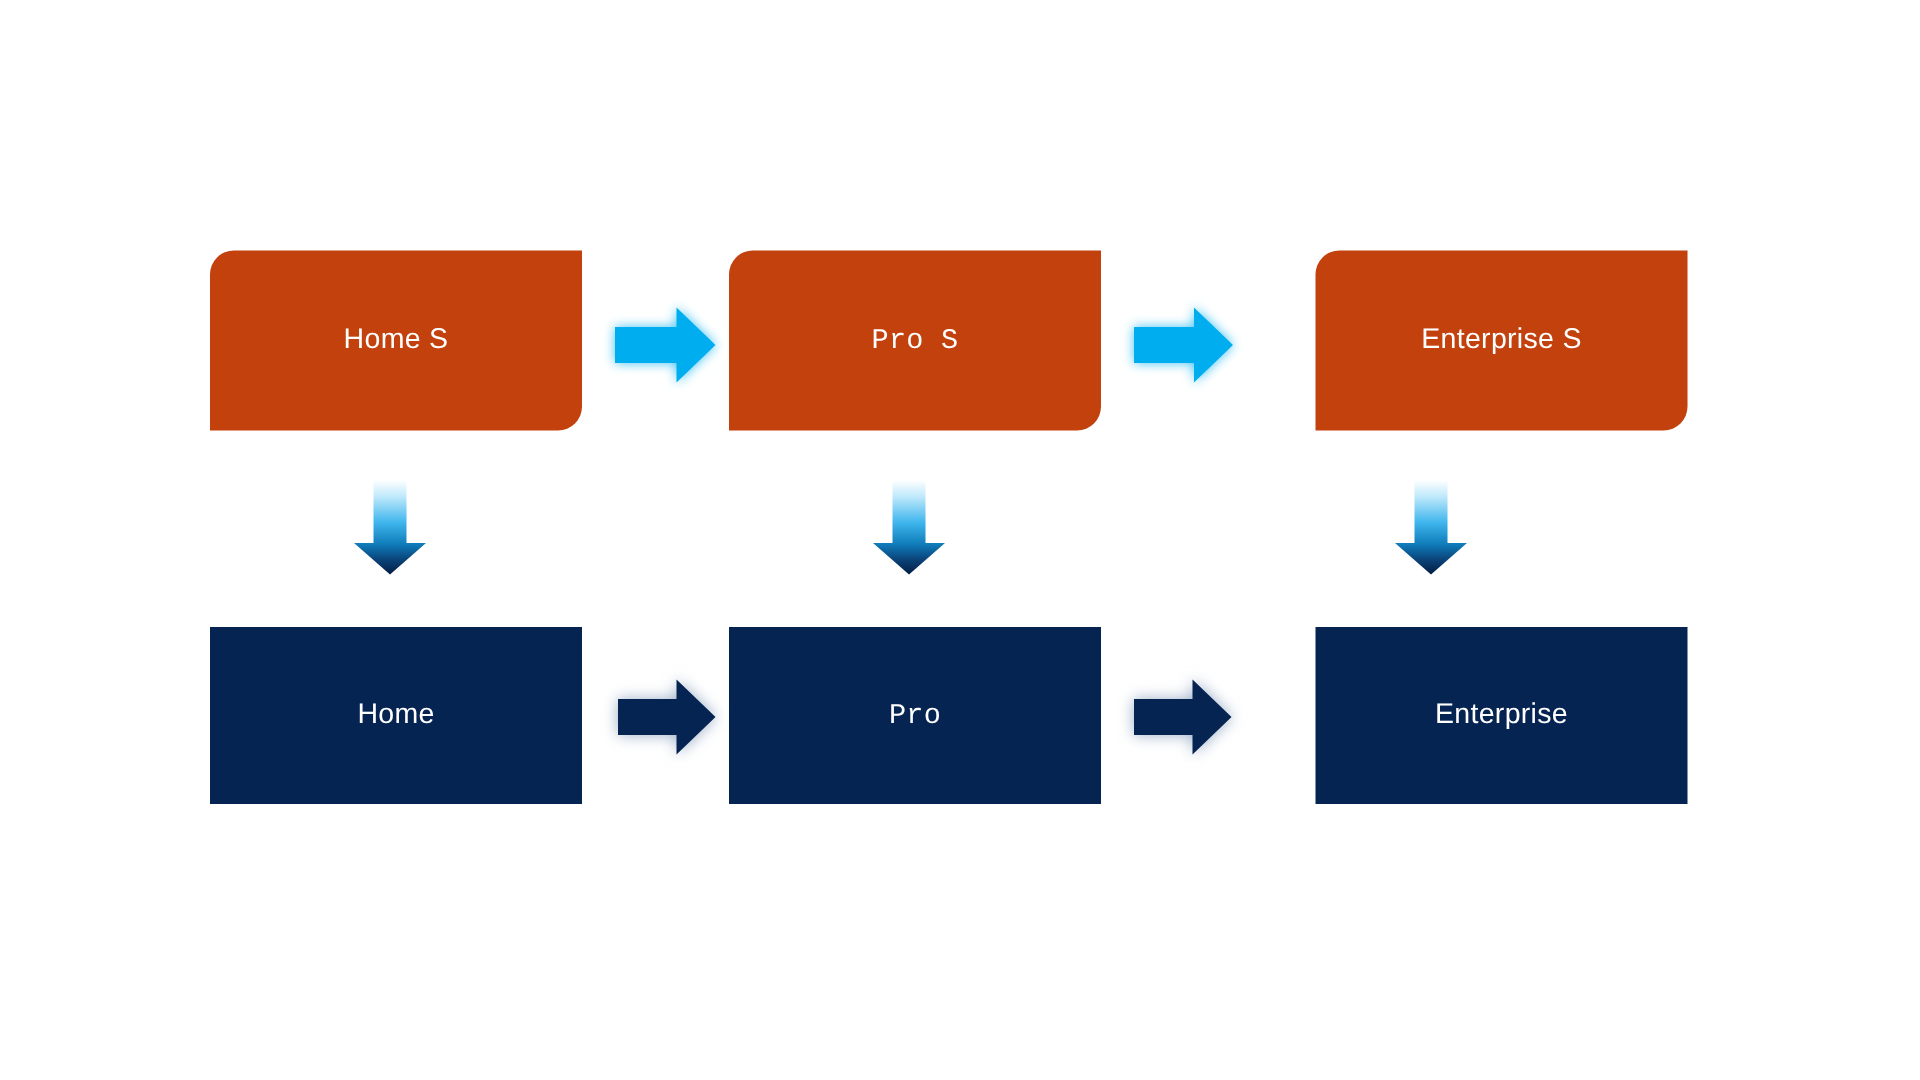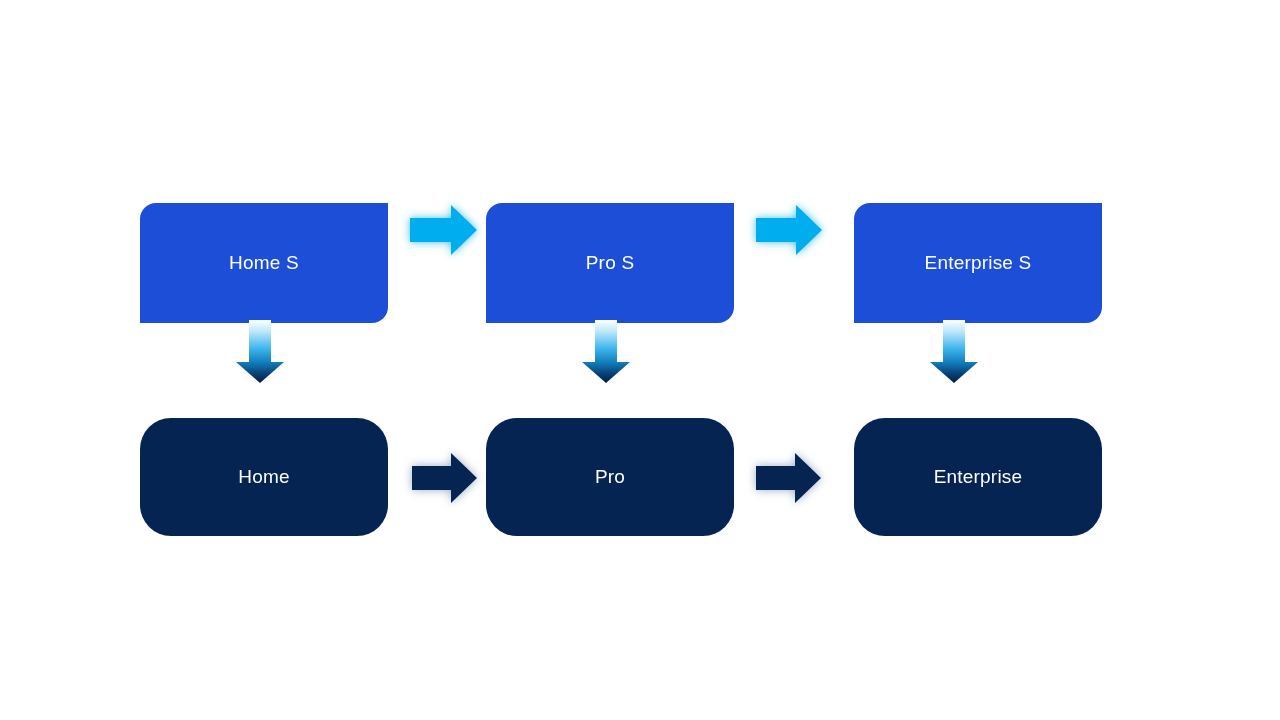--- a/index.html
+++ b/index.html
@@ -12,34 +12,33 @@
   }
   .box {
     position:absolute;
     width:248px; height:120px;
     display:flex; align-items:center; justify-content:center;
     color:#ffffff;
     font-size:19px;
     letter-spacing:0.2px;
   }
   .box.top-style {
-    background:#1d4ed8;
+    background:#c2410c;
     border-radius:16px 0 16px 0;
     height:120px;
-    margin-top:36px;
   }
   .box.bottom-style {
     background:#052452;
     height:118px;
   }
   .pos-col1 { left:140px; }
-  .pos-col2 { left:486px; }
-  .pos-col3 { left:854px; }
+  .pos-col2 { left:486px;font-family:Liberation Mono, monospace; }
+  .pos-col3 { left:877px; }
   .pos-row1 { top:167px; }
-  .pos-row2 { top:418px;border-radius:31px; }
+  .pos-row2 { top:418px; }
 
   .arrow { position:absolute; line-height:0; }
   .arrow svg { overflow:visible; display:block; }
 
   .arrow-right-light svg { filter: drop-shadow(0 0 4px rgba(0,174,240,0.75)); }
   .arrow-right-light polygon { fill:#00AEF0; }
 
   .arrow-right-dark svg { filter: drop-shadow(0 0 5px rgba(120,145,180,0.75)); }
   .arrow-right-dark polygon { fill:#052452; }
 

